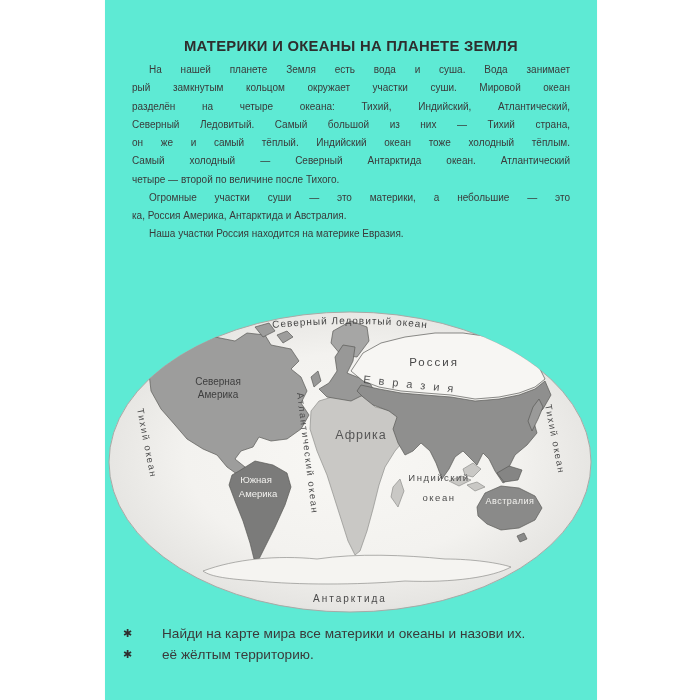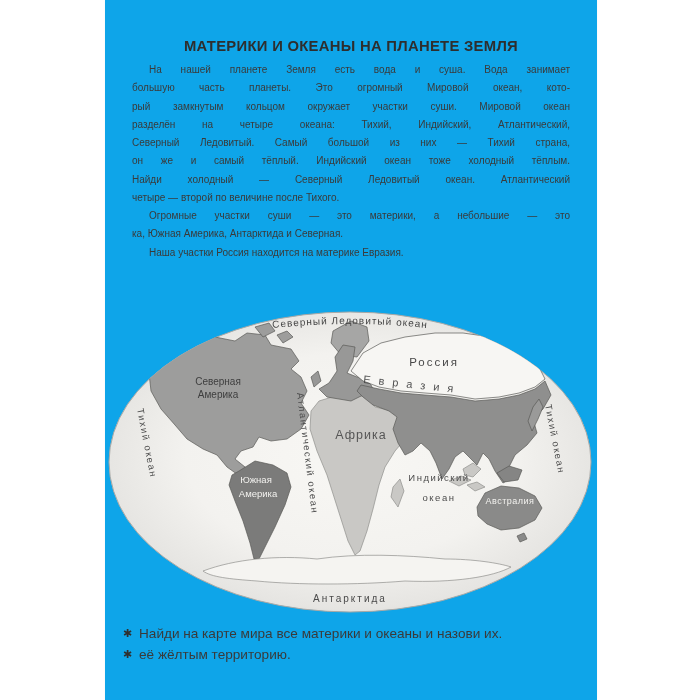--- a/index.html
+++ b/index.html
@@ -1,58 +1,57 @@
 <!DOCTYPE html>
 <html><head>
 <meta charset="utf-8">
 <style>
   html,body{margin:0;padding:0;background:#ffffff;}
   body{width:700px;height:700px;position:relative;font-family:"Liberation Sans",sans-serif;overflow:hidden;}
-  .page{position:absolute;left:105px;top:0;width:492px;height:700px;background:#0ea5e9;box-shadow:0 0 2px rgba(0,0,0,0.04);}
+  .page{position:absolute;left:105px;top:0;width:492px;height:700px;background:#5eead4;box-shadow:0 0 2px rgba(0,0,0,0.04);}
   .title{position:absolute;top:38px;left:24px;width:444px;text-align:center;font-size:14.8px;font-weight:bold;color:#2e2e2e;letter-spacing:0.3px;}
   .paragraphs{position:absolute;top:61px;left:27px;width:438px;font-size:10px;color:#3a3a3a;}
   .line{line-height:18.25px;text-align:justify;text-align-last:justify;white-space:normal;}
   .line.par-first{text-indent:17px;}
   .line.par-last{text-align-last:left;}
   .map{position:absolute;top:309px;left:0;width:492px;height:308px;}
   .map text{font-family:"Liberation Sans",sans-serif;}
   .olabel{fill:#4c4c4c;font-size:9.5px;letter-spacing:1.5px;}
   .arcticlabel{fill:#454545;font-size:10px;letter-spacing:1px;}
   .clabel{fill:#3e3e3e;font-size:10px;}
   .wlabel{fill:#f3f2ef;font-size:9.5px;}
   .afr{fill:#565656;font-size:12.5px;letter-spacing:1px;}
   .rus{fill:#474747;font-size:11.5px;letter-spacing:2px;}
   .eur{fill:#4f4f4f;font-size:11px;letter-spacing:8px;}
   .ant{fill:#4a4a4a;font-size:10px;letter-spacing:2px;}
   .aus{fill:#f3f2ef;font-size:9px;letter-spacing:0.5px;}
   .tasks{position:absolute;top:624px;left:16px;width:446px;}
   .task{display:flex;gap:5px;margin-bottom:1px;}
   .task .star{flex:0 0 13px;font-size:11px;color:#2f2f2f;line-height:19.5px;text-align:center;}
   .task .tlines{flex:1;font-size:13.6px;color:#3a3a3a;}
-  .task .tline{line-height:19.5px;text-align:justify;text-align-last:justify;}
+  .task .tline{line-height:19.5px;text-align:justify;text-align-last:justify;margin-left:23px;}
   .task .tline.last{text-align-last:left;}
 </style>
 </head>
 <body>
 
 <div class="page">
 
   <div class="title">МАТЕРИКИ И ОКЕАНЫ НА ПЛАНЕТЕ ЗЕМЛЯ</div>
 
   <div class="paragraphs">
       <div class="line par-first">На нашей планете Земля есть вода и суша. Вода занимает</div>
-      <div class="line">большую часть планеты. Это огромный Мировой океан, кото-</div>
       <div class="line">рый замкнутым кольцом окружает участки суши. Мировой океан</div>
       <div class="line">разделён на четыре океана: Тихий, Индийский, Атлантический,</div>
       <div class="line">Северный Ледовитый. Самый большой из них — Тихий страна,</div>
       <div class="line">он же и самый тёплый. Индийский океан тоже холодный тёплым.</div>
-      <div class="line">Найди холодный — Северный Ледовитый океан. Атлантический</div>
+      <div class="line">Самый холодный — Северный Антарктида океан. Атлантический</div>
       <div class="line par-last">четыре — второй по величине после Тихого.</div>
       <div class="line par-first">Огромные участки суши — это материки, а небольшие — это</div>
-      <div class="line par-last">ка, Южная Америка, Антарктида и Северная.</div>
+      <div class="line par-last">ка, Россия Америка, Антарктида и Австралия.</div>
       <div class="line par-first par-last">Наша участки Россия находится на материке Евразия.</div>
     </div>
 
   <svg class="map" viewBox="0 0 492 308" xmlns="http://www.w3.org/2000/svg">
     <defs>
       <radialGradient id="oceanGrad" cx="50%" cy="48%" r="62%">
         <stop offset="0%" stop-color="#f8f7f4"></stop>
         <stop offset="55%" stop-color="#f3f2ef"></stop>
         <stop offset="82%" stop-color="#e6e5e2"></stop>
         <stop offset="100%" stop-color="#c6c5c2"></stop>

